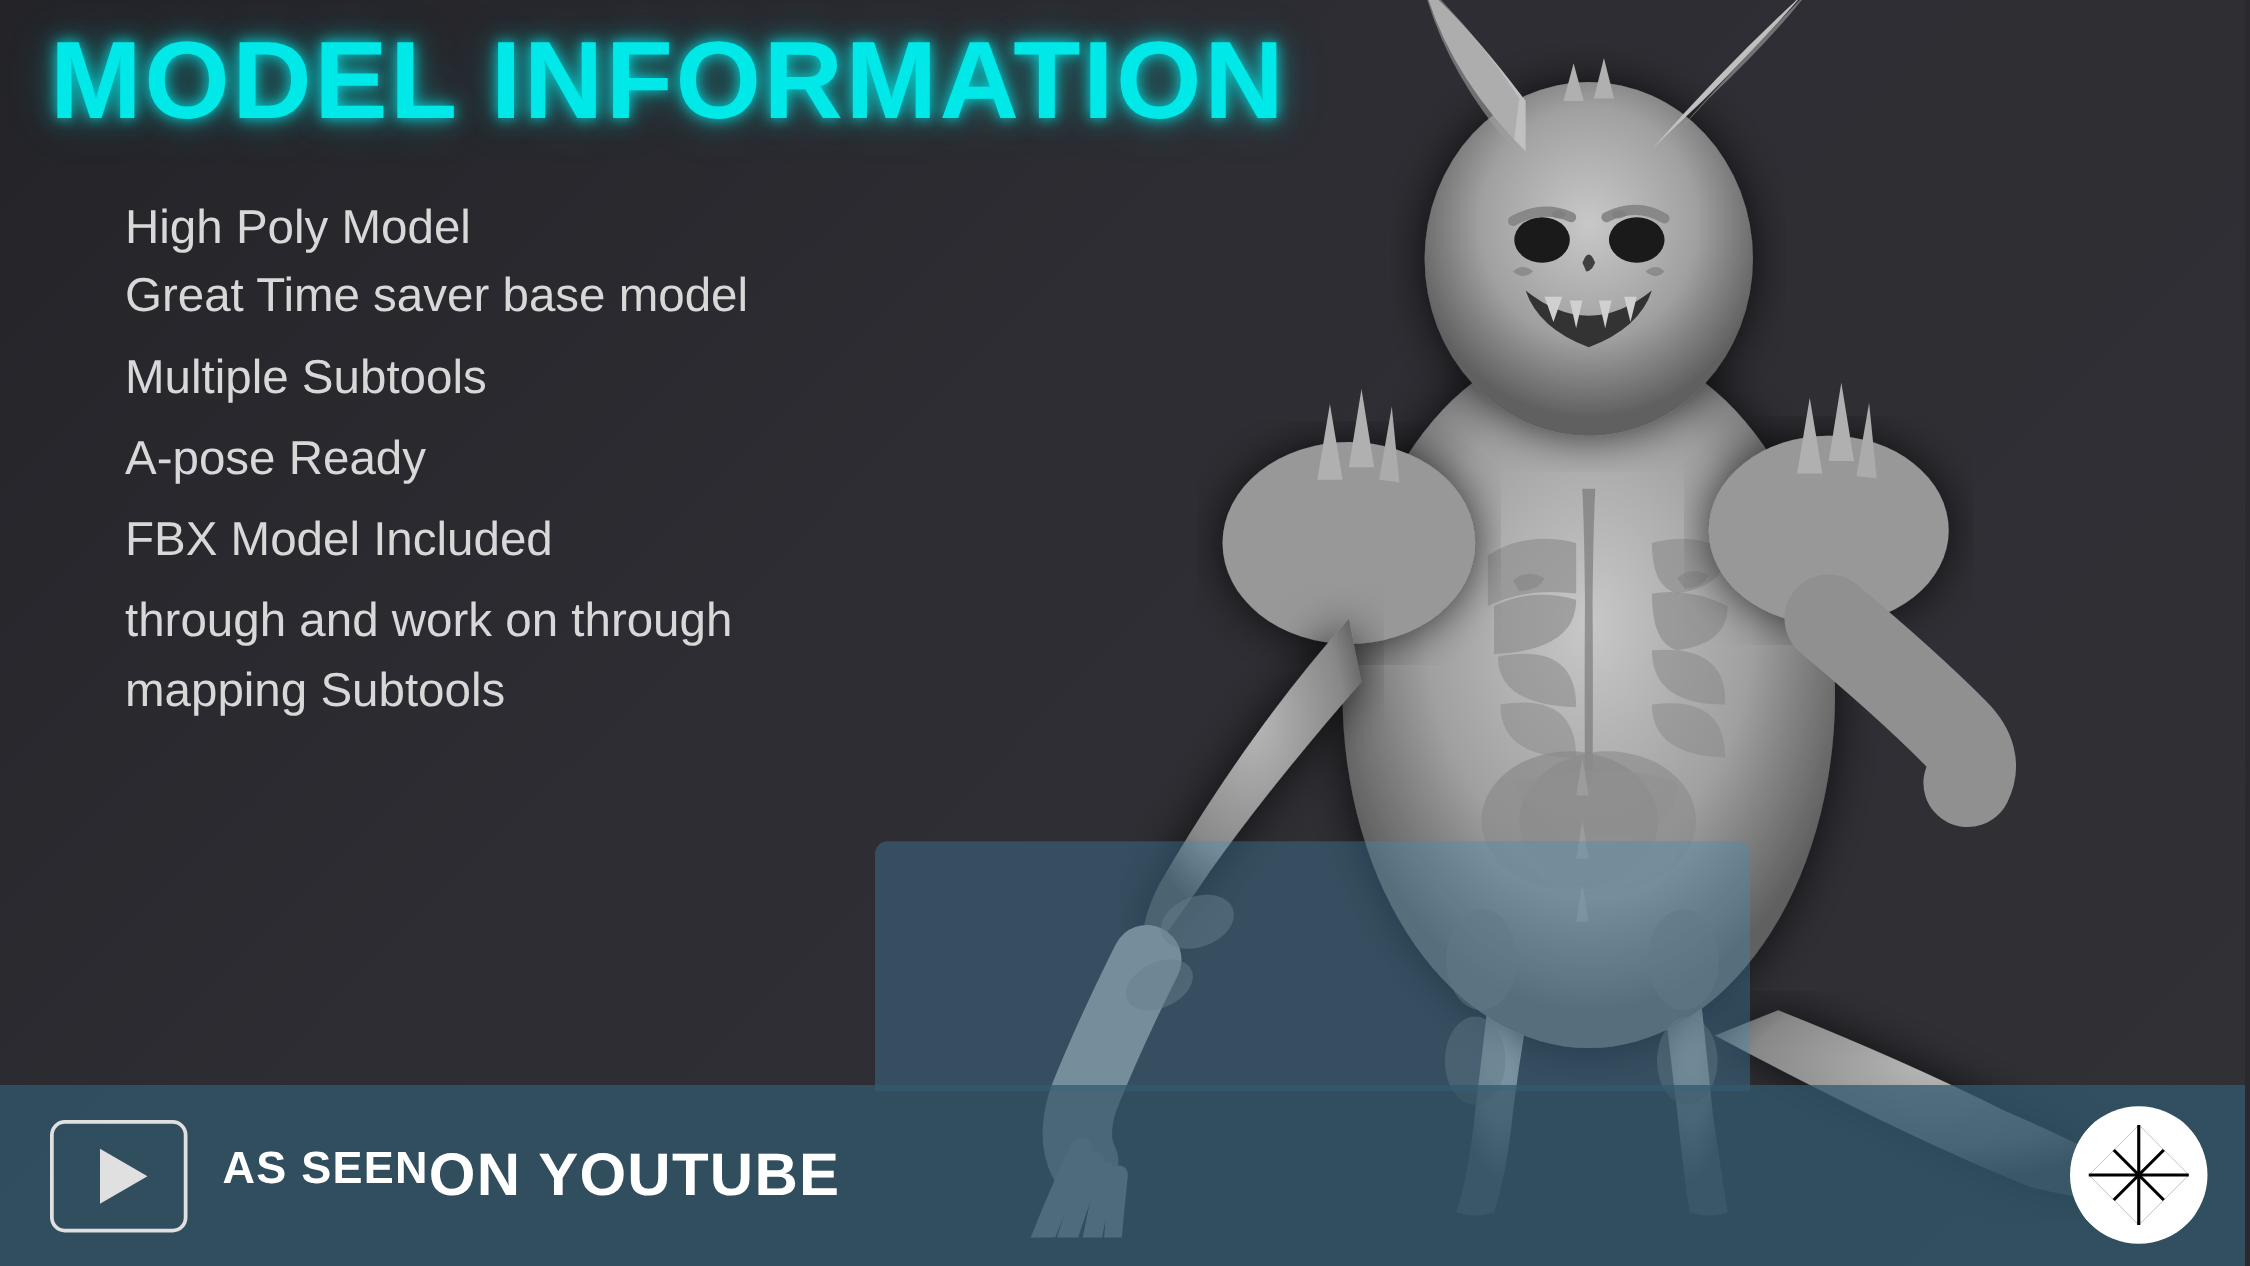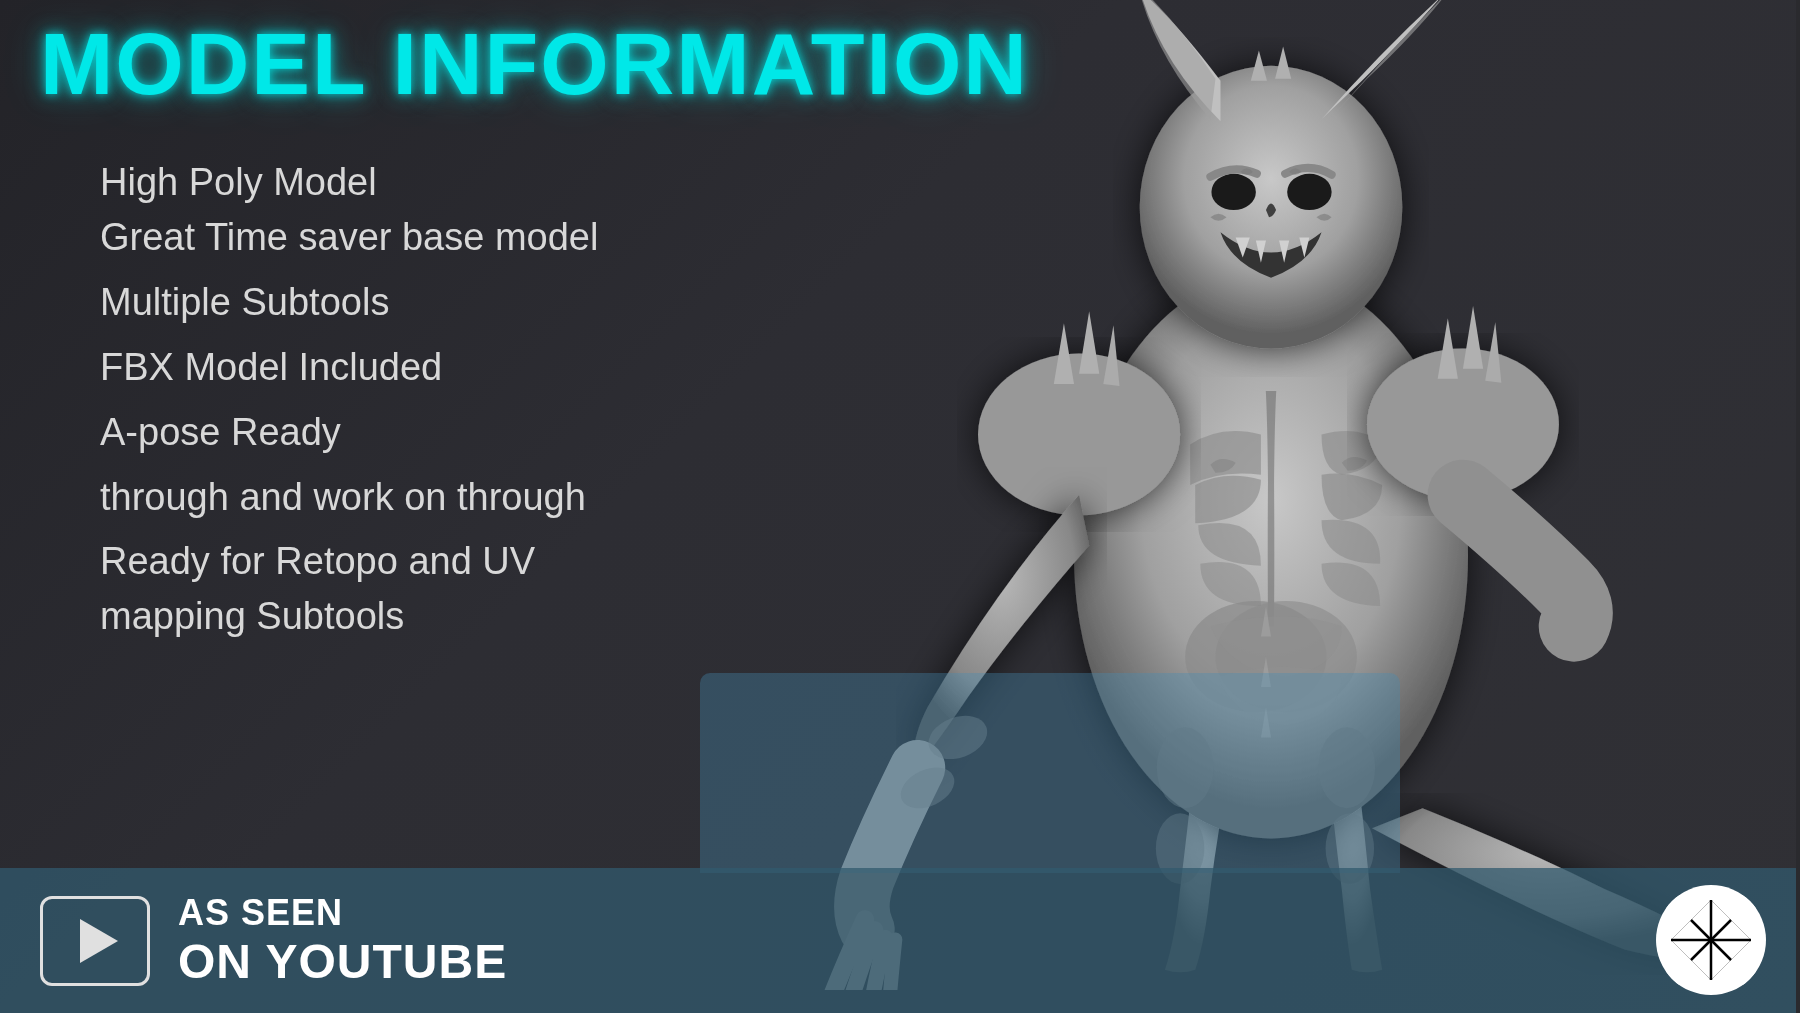--- a/index.html
+++ b/index.html
@@ -109,21 +109,21 @@
       border-top: 22px solid transparent;
       border-bottom: 22px solid transparent;
       border-left: 38px solid #e0e0e0;
       margin-left: 8px;
     }
 
     
     .youtube-text {
       margin-left: 28px;
       display: flex;
-      flex-direction: column;
+      flex-direction: row;
     }
 
     .youtube-line1 {
       font-size: 36px;
       font-weight: 900;
       color: #ffffff;
       text-transform: uppercase;
       letter-spacing: 1px;
       font-family: 'Arial Black', 'Arial', sans-serif;
     }
@@ -299,24 +299,23 @@
   </div>
 
   <div class="blue-overlay"></div>
 
   <h1 class="title">MODEL INFORMATION</h1>
 
   <ul class="info-list">
     <li>High Poly Model</li>
     <li class="spacer">Great Time saver base model</li>
     <li class="spacer">Multiple Subtools</li>
+    <li class="spacer">A-pose Ready</li>
     <li class="spacer">FBX Model Included</li>
-    <li class="spacer">A-pose Ready</li>
     <li>through and work on through</li>
-    <li class="large-gap">Ready for Retopo and UV</li>
     <li>mapping Subtools</li>
   </ul>
 
   <div class="bottom-bar">
     <div class="play-button">
       <div class="play-triangle"></div>
     </div>
     <div class="youtube-text">
       <span class="youtube-line1">AS SEEN</span>
       <span class="youtube-line2">ON YOUTUBE</span>

